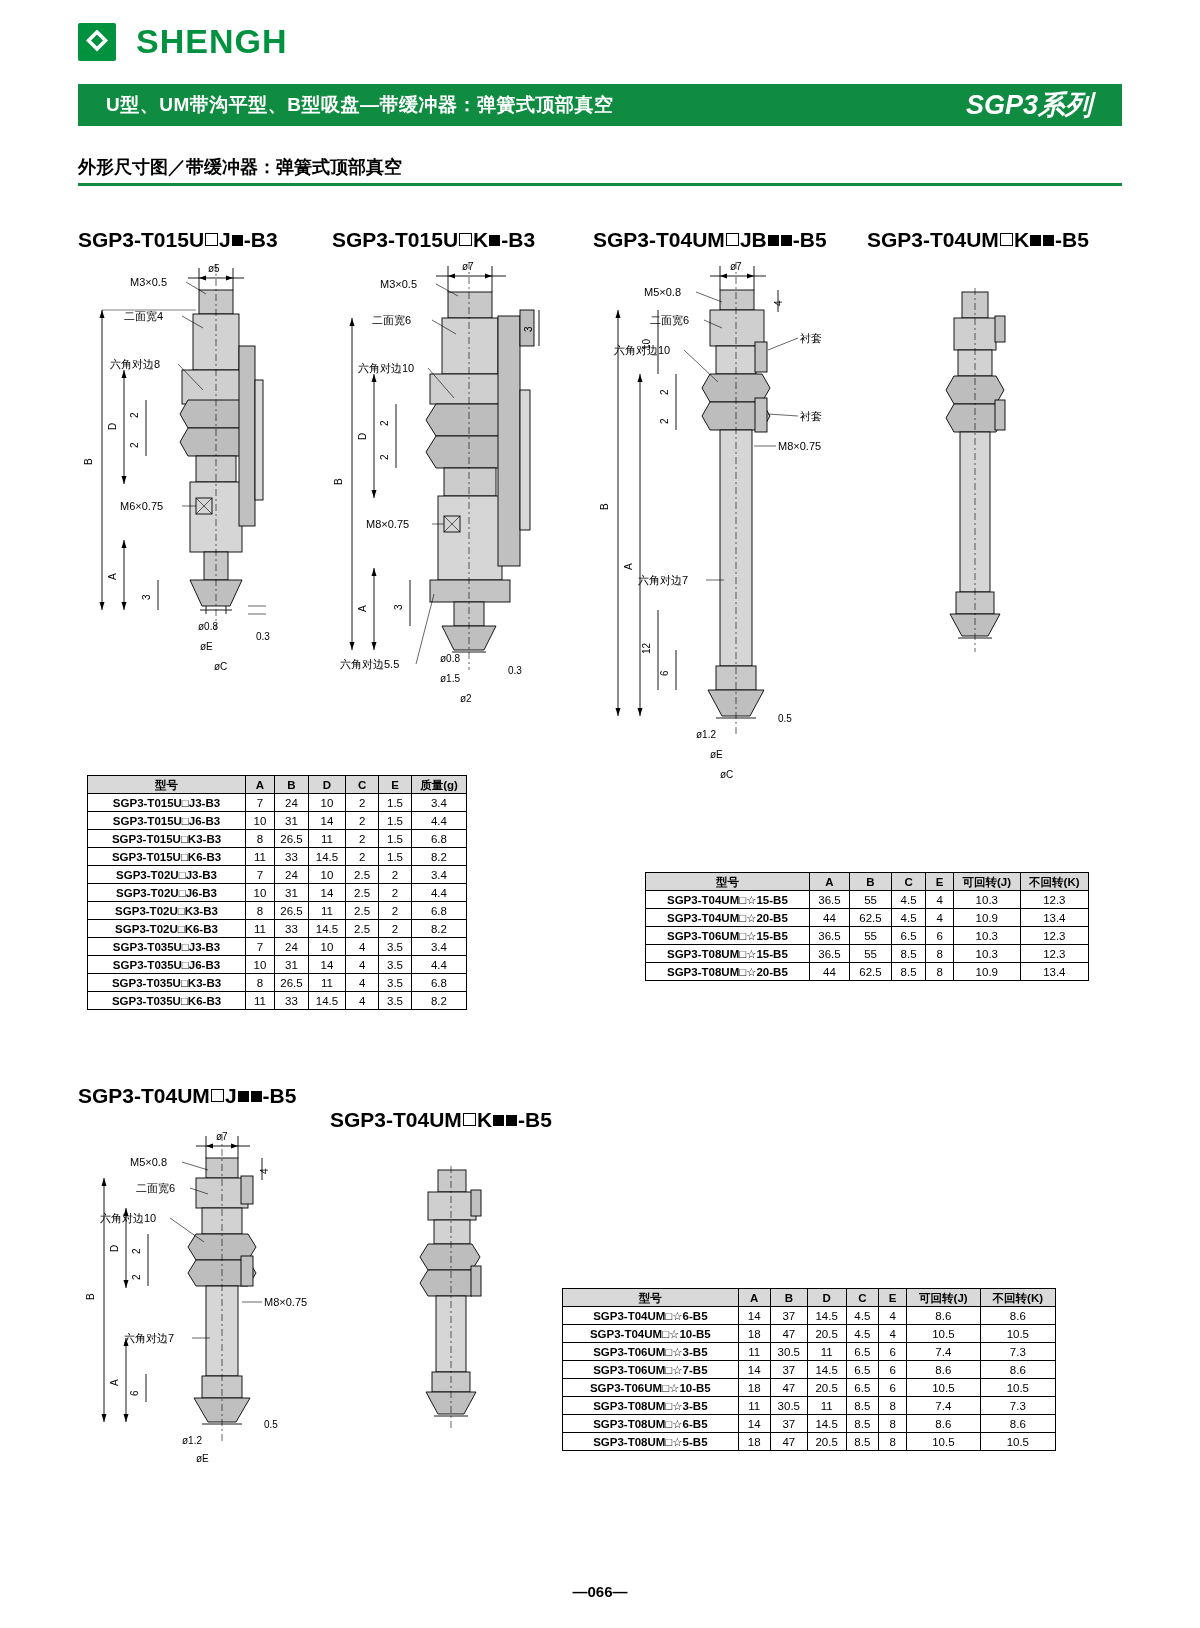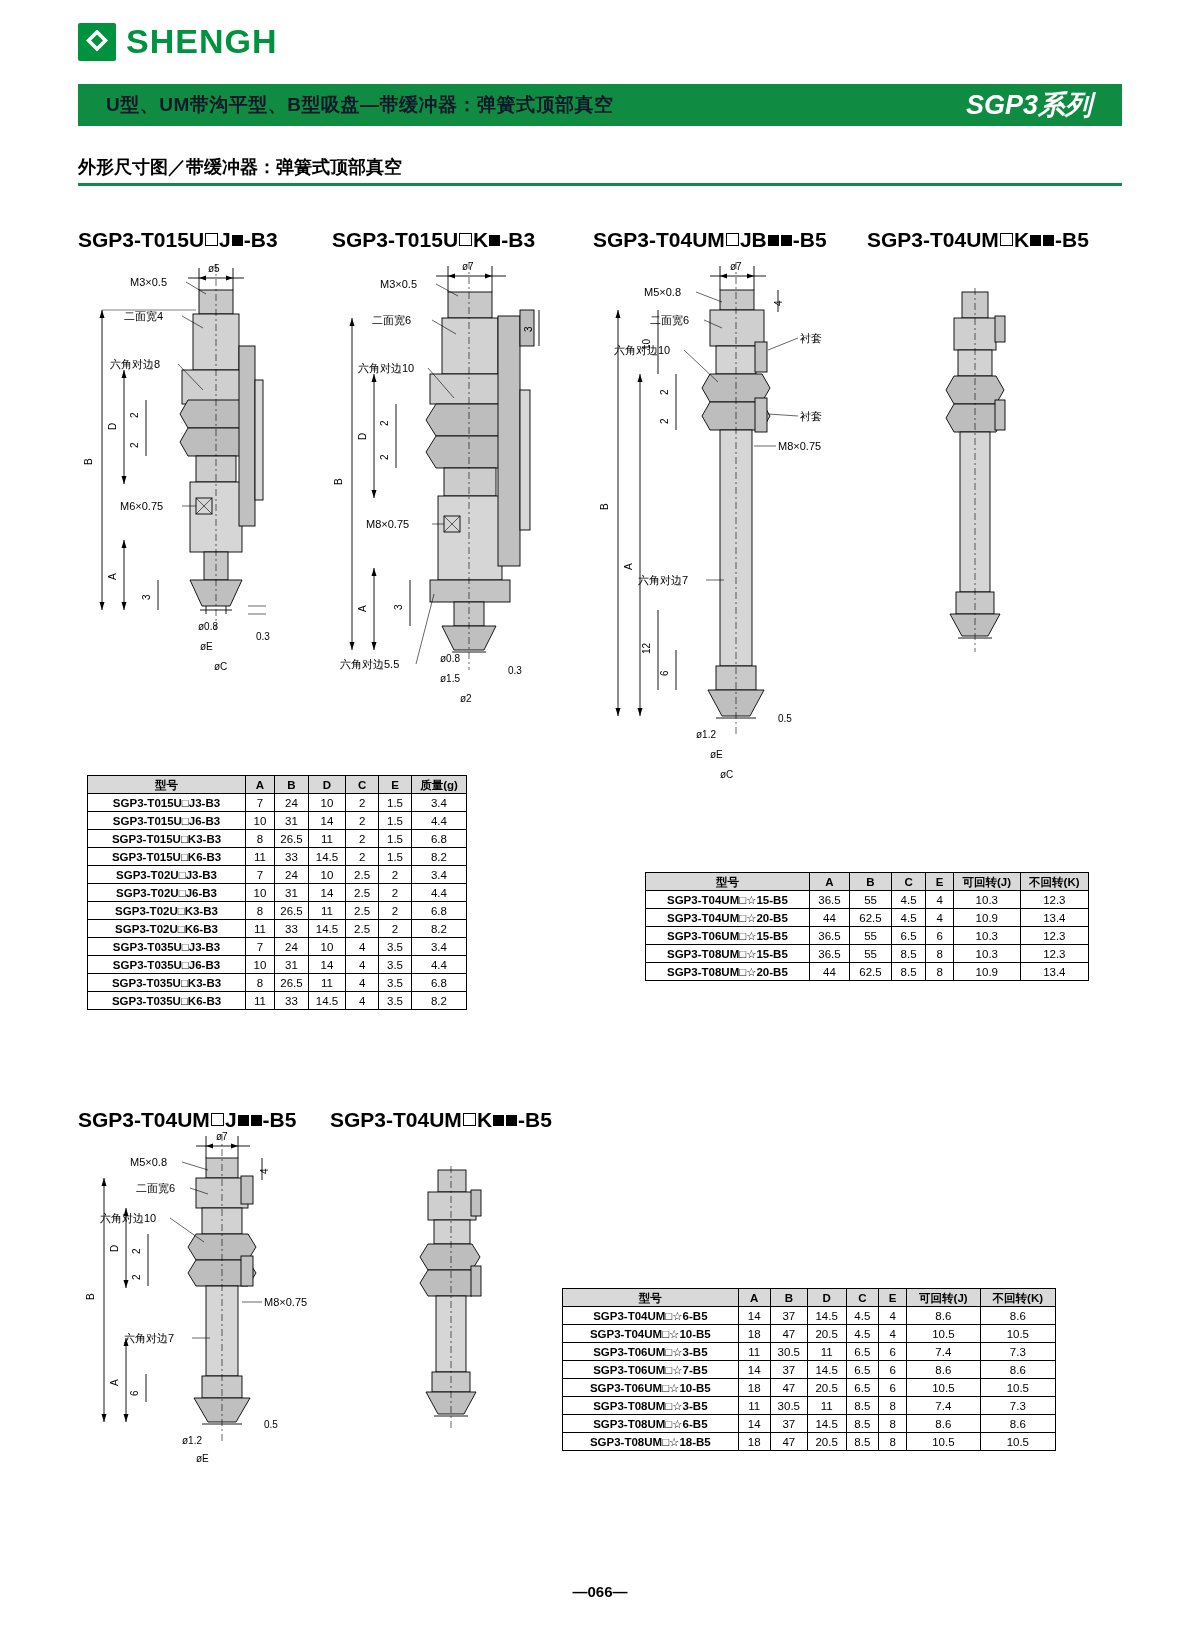--- a/index.html
+++ b/index.html
@@ -7,31 +7,31 @@
     width:1200px;height:1628px;
     background:#ffffff;
     font-family:"Liberation Sans","DejaVu Sans",sans-serif;
     color:#000;
     position:relative;
     overflow:hidden;
   }
   .page{position:relative;width:1200px;height:1628px;}
 
   
-  .logo-wrap{position:absolute;left:78px;top:22px;display:flex;align-items:center;gap:10px;}
+  .logo-wrap{position:absolute;left:78px;top:22px;display:flex;align-items:center;gap:20px;}
   .logo-mark{width:38px;height:38px;background:#00923f;position:relative;border-radius:2px;}
   .logo-mark:before{content:"";position:absolute;left:8px;top:7px;width:22px;height:22px;
      background:#fff;clip-path:polygon(50% 0%,100% 50%,50% 100%,0% 50%);}
   .logo-mark:after{content:"";position:absolute;left:13px;top:12px;width:12px;height:12px;background:#00923f;
      clip-path:polygon(50% 0%,100% 50%,50% 100%,0% 50%);}
   .logo-text{font-size:34px;font-weight:bold;color:#00923f;letter-spacing:1px;font-family:"Liberation Sans",sans-serif;}
 
   .title-bar{position:absolute;left:78px;top:84px;width:1044px;height:42px;background:#0f8c42;
      display:flex;align-items:center;}
-  .title-bar .t1{color:#0f172a;font-size:19px;font-weight:bold;margin-left:28px;letter-spacing:0.5px;}
+  .title-bar .t1{color:#ffffff;font-size:19px;font-weight:bold;margin-left:28px;letter-spacing:0.5px;}
   .title-bar .t2{color:#fff;font-size:27px;font-weight:bold;font-style:italic;margin-left:auto;margin-right:30px;}
 
   .sub-title{position:absolute;left:78px;top:155px;font-size:18px;font-weight:bold;}
   .sub-rule{position:absolute;left:78px;top:183px;width:1044px;height:3px;background:#0f8c42;}
 
   
   .cap{position:absolute;font-size:21px;font-weight:bold;white-space:nowrap;}
   .sq{display:inline-block;width:11px;height:11px;background:#000;vertical-align:1px;margin:0 1px;}
   .sqw{display:inline-block;width:11px;height:11px;border:1px solid #000;background:#fff;vertical-align:1px;margin:0 1px;}
 
@@ -487,21 +487,21 @@
           <td>44</td>
           <td>62.5</td>
           <td>8.5</td>
           <td>8</td>
           <td>10.9</td>
           <td>13.4</td>
         </tr>
       </tbody>
   </table>
 
-  <div class="cap" style="left:78px;top:1108px;">
+  <div class="cap" style="left:78px;top:1084px;">
     <span>SGP3-T04UM</span><span class="sqw"></span><span>J</span><span class="sq"></span><span class="sq"></span><span>-B5</span>
   </div>
   <div class="cap" style="left:330px;top:1108px;">
     <span>SGP3-T04UM</span><span class="sqw"></span><span>K</span><span class="sq"></span><span class="sq"></span><span>-B5</span>
   </div>
 
   <div class="draw" style="left:78px;top:1130px;">
     <svg width="260" height="340" viewBox="0 0 260 340">
       <g stroke="#000" fill="none" stroke-width="0.9" font-family="Liberation Sans,sans-serif" font-size="10">
         <line x1="128" y1="6" x2="128" y2="28"></line>
@@ -660,21 +660,21 @@
           <td class="model">SGP3-T08UM□☆6-B5</td>
           <td>14</td>
           <td>37</td>
           <td>14.5</td>
           <td>8.5</td>
           <td>8</td>
           <td>8.6</td>
           <td>8.6</td>
         </tr>
         <tr>
-          <td class="model">SGP3-T08UM□☆18-B5</td>
+          <td class="model">SGP3-T08UM□☆5-B5</td>
           <td>18</td>
           <td>47</td>
           <td>20.5</td>
           <td>8.5</td>
           <td>8</td>
           <td>10.5</td>
           <td>10.5</td>
         </tr>
       </tbody>
   </table>

